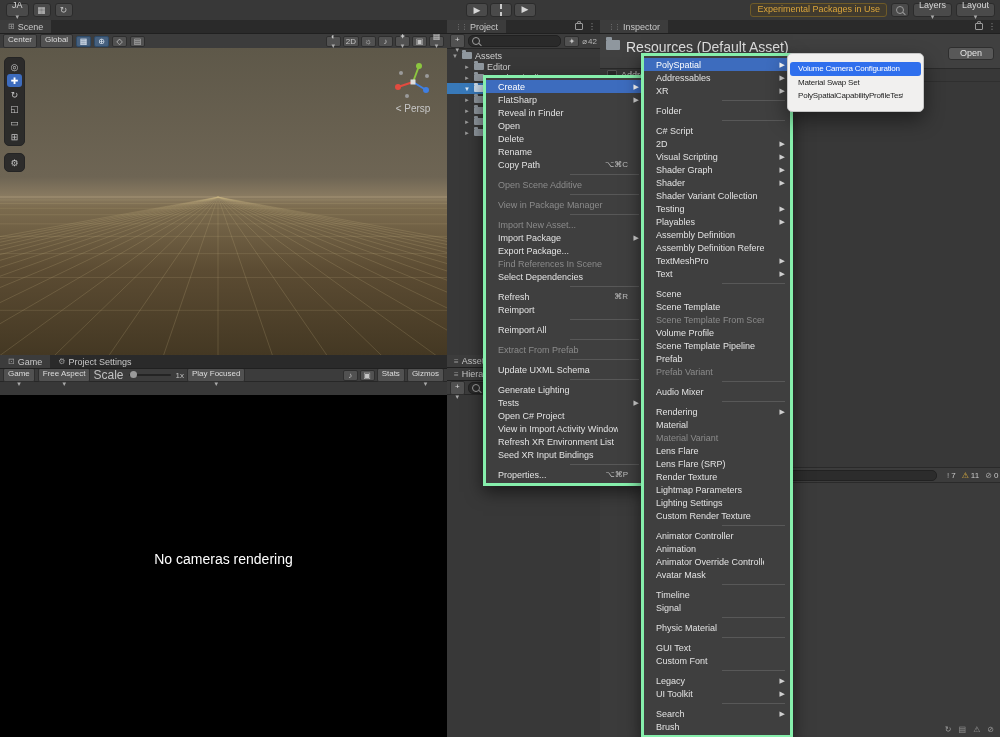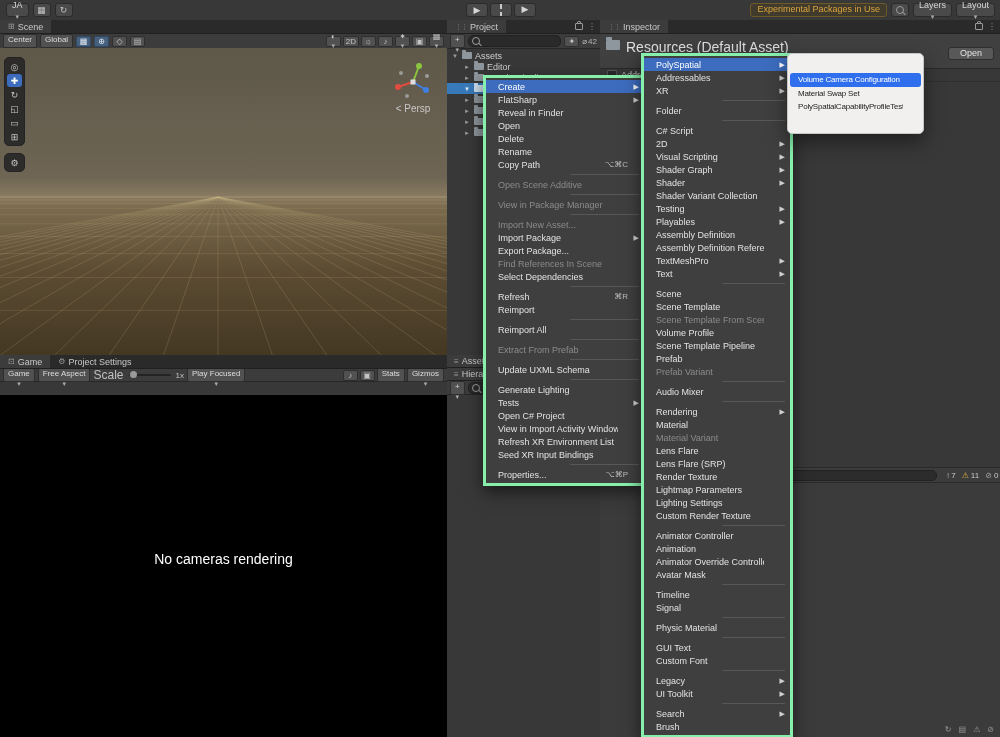--- a/index.html
+++ b/index.html
@@ -124,21 +124,21 @@
   .mlabel{flex:1 1 auto;overflow:hidden;}
   .mshort{margin-left:10px;color:#bdbdbd;font-size:8px;}
   .mrow.selected .mshort{color:#eee;}
   .marrow{position:absolute;right:5px;font-size:7px;color:#cfcfcf;}
   .mrow.selected .marrow{color:#fff;}
   .mrow.sep{height:7px;padding:0 5px;}
   .mrow.sep::after{content:"";flex:1;height:1px;background:#585858;}
   #ctx-menu{left:483px;top:75px;width:158px;}
   #create-menu{left:641px;top:53px;width:146px;z-index:61;}
   #poly-menu{left:787px;top:53px;width:131px;z-index:62;}
-  .menu.light{background:#f1f0ef;border:1px solid #c6c6c6;border-radius:5px;padding:19px 2px;
+  .menu.light{background:#f1f0ef;border:1px solid #c6c6c6;border-radius:5px;padding:8px 2px;
               box-shadow:0 8px 20px rgba(0,0,0,.45);}
   .menu.light .mrow{height:13.5px;color:#1c1c1c;font-size:8px;letter-spacing:-0.2px;border-radius:3px;padding:0 8px;}
   .menu.light .mrow.selected{background:#2f6fed;color:#fff;}
 </style>
 </head>
 <body>
 
 <div id="app">
 
   <div id="topbar">

